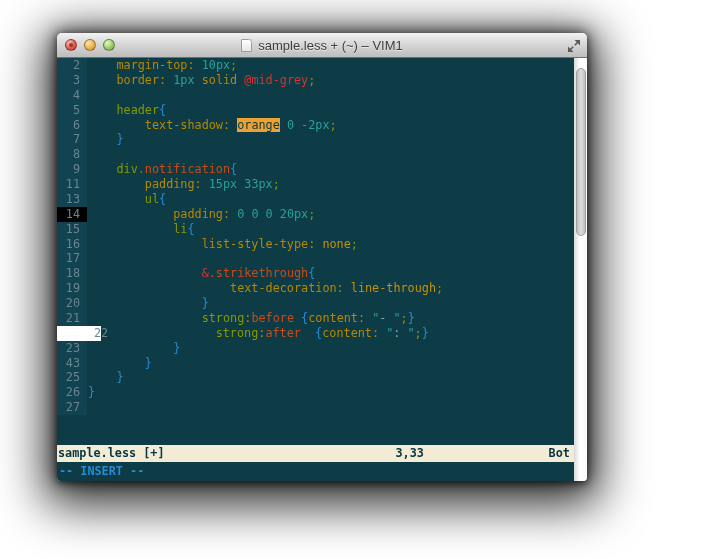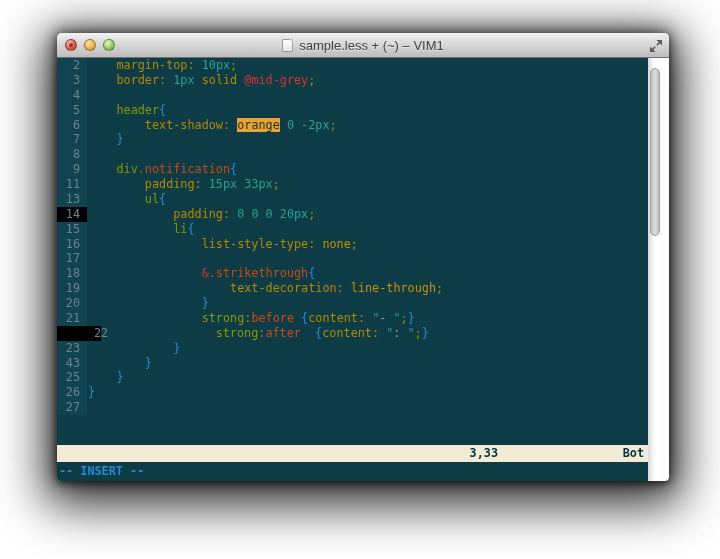--- a/index.html
+++ b/index.html
@@ -1,19 +1,19 @@
 <!DOCTYPE html>
 <html><head>
 <meta charset="utf-8">
 <style>
   html,body{margin:0;padding:0;width:720px;height:559px;background:#ffffff;overflow:hidden;}
   *{box-sizing:border-box;}
 
   .window{
-    position:absolute;left:57px;top:33px;width:612px;height:448px;
+    position:absolute;left:57px;top:33px;width:530px;height:448px;
     border-radius:5px 5px 4px 4px;overflow:hidden;
     box-shadow:0 12px 48px 12px rgba(0,0,0,0.82), 0 0 16px 2px rgba(0,0,0,0.55), 0 2px 6px rgba(0,0,0,0.5);
     font-family:"DejaVu Sans Mono","Liberation Mono",monospace;
   }
 
   
   .titlebar{
     position:relative;height:25px;
     background:linear-gradient(#f2f2f2,#d8d8d8 45%,#bdbdbd);
     border-bottom:1px solid #707070;
@@ -147,21 +147,21 @@
             </div>
             <div class="code-line">
               <span class="gutter" style="background: rgb(18, 67, 80); color: rgb(105, 134, 142);">20</span>
               <span class="line-text"><span style="color: rgb(131, 148, 150);">                </span><span style="color: rgb(38, 139, 210);">}</span></span>
             </div>
             <div class="code-line">
               <span class="gutter" style="background: rgb(18, 67, 80); color: rgb(105, 134, 142);">21</span>
               <span class="line-text"><span style="color: rgb(131, 148, 150);">                </span><span style="color: rgb(133, 153, 0);">strong</span><span style="color: rgb(181, 137, 0);">:</span><span style="color: rgb(203, 75, 22);">before</span><span style="color: rgb(131, 148, 150);"> </span><span style="color: rgb(38, 139, 210);">{</span><span style="color: rgb(181, 137, 0);">content:</span><span style="color: rgb(131, 148, 150);"> </span><span style="color: rgb(42, 161, 152);">"</span><span style="color: rgb(147, 161, 161);">- </span><span style="color: rgb(42, 161, 152);">"</span><span style="color: rgb(133, 153, 0);">;</span><span style="color: rgb(38, 139, 210);">}</span></span>
             </div>
             <div class="code-line">
-              <span class="gutter" style="background: #000000; color: rgb(105, 134, 142); padding-left: 37px;">22</span>
+              <span class="gutter" style="background: #ffffff; color: rgb(105, 134, 142); padding-left: 37px;">22</span>
               <span class="line-text"><span style="color: rgb(131, 148, 150);">                </span><span style="color: rgb(133, 153, 0);">strong</span><span style="color: rgb(181, 137, 0);">:</span><span style="color: rgb(203, 75, 22);">after</span><span style="color: rgb(131, 148, 150);">  </span><span style="color: rgb(38, 139, 210);">{</span><span style="color: rgb(181, 137, 0);">content:</span><span style="color: rgb(131, 148, 150);"> </span><span style="color: rgb(42, 161, 152);">"</span><span style="color: rgb(147, 161, 161);">: </span><span style="color: rgb(42, 161, 152);">"</span><span style="color: rgb(133, 153, 0);">;</span><span style="color: rgb(38, 139, 210);">}</span></span>
             </div>
             <div class="code-line">
               <span class="gutter" style="background: rgb(18, 67, 80); color: rgb(105, 134, 142);">23</span>
               <span class="line-text"><span style="color: rgb(131, 148, 150);">            </span><span style="color: rgb(38, 139, 210);">}</span></span>
             </div>
             <div class="code-line">
               <span class="gutter" style="background: rgb(18, 67, 80); color: rgb(105, 134, 142);">43</span>
               <span class="line-text"><span style="color: rgb(131, 148, 150);">        </span><span style="color: rgb(38, 139, 210);">}</span></span>
             </div>
@@ -174,20 +174,21 @@
               <span class="line-text"><span style="color: rgb(38, 139, 210);">}</span></span>
             </div>
             <div class="code-line">
               <span class="gutter" style="background: rgb(18, 67, 80); color: rgb(105, 134, 142);">27</span>
               <span class="line-text"></span>
             </div>
           </div>
       </div>
 
       <div class="status-bar" style="background: rgb(242, 236, 215); color: rgb(10, 53, 64);">
+        <span class="status-file">sample.less [+]</span>
         <span class="status-pos">3,33</span>
         <span class="status-scroll">Bot</span>
       </div>
 
       <div class="mode-line" style="background: rgb(13, 59, 70); color: rgb(38, 139, 210);">-- INSERT --</div>
     </div>
 
     <div class="scrollbar">
       <div class="scroll-thumb"></div>
     </div>

